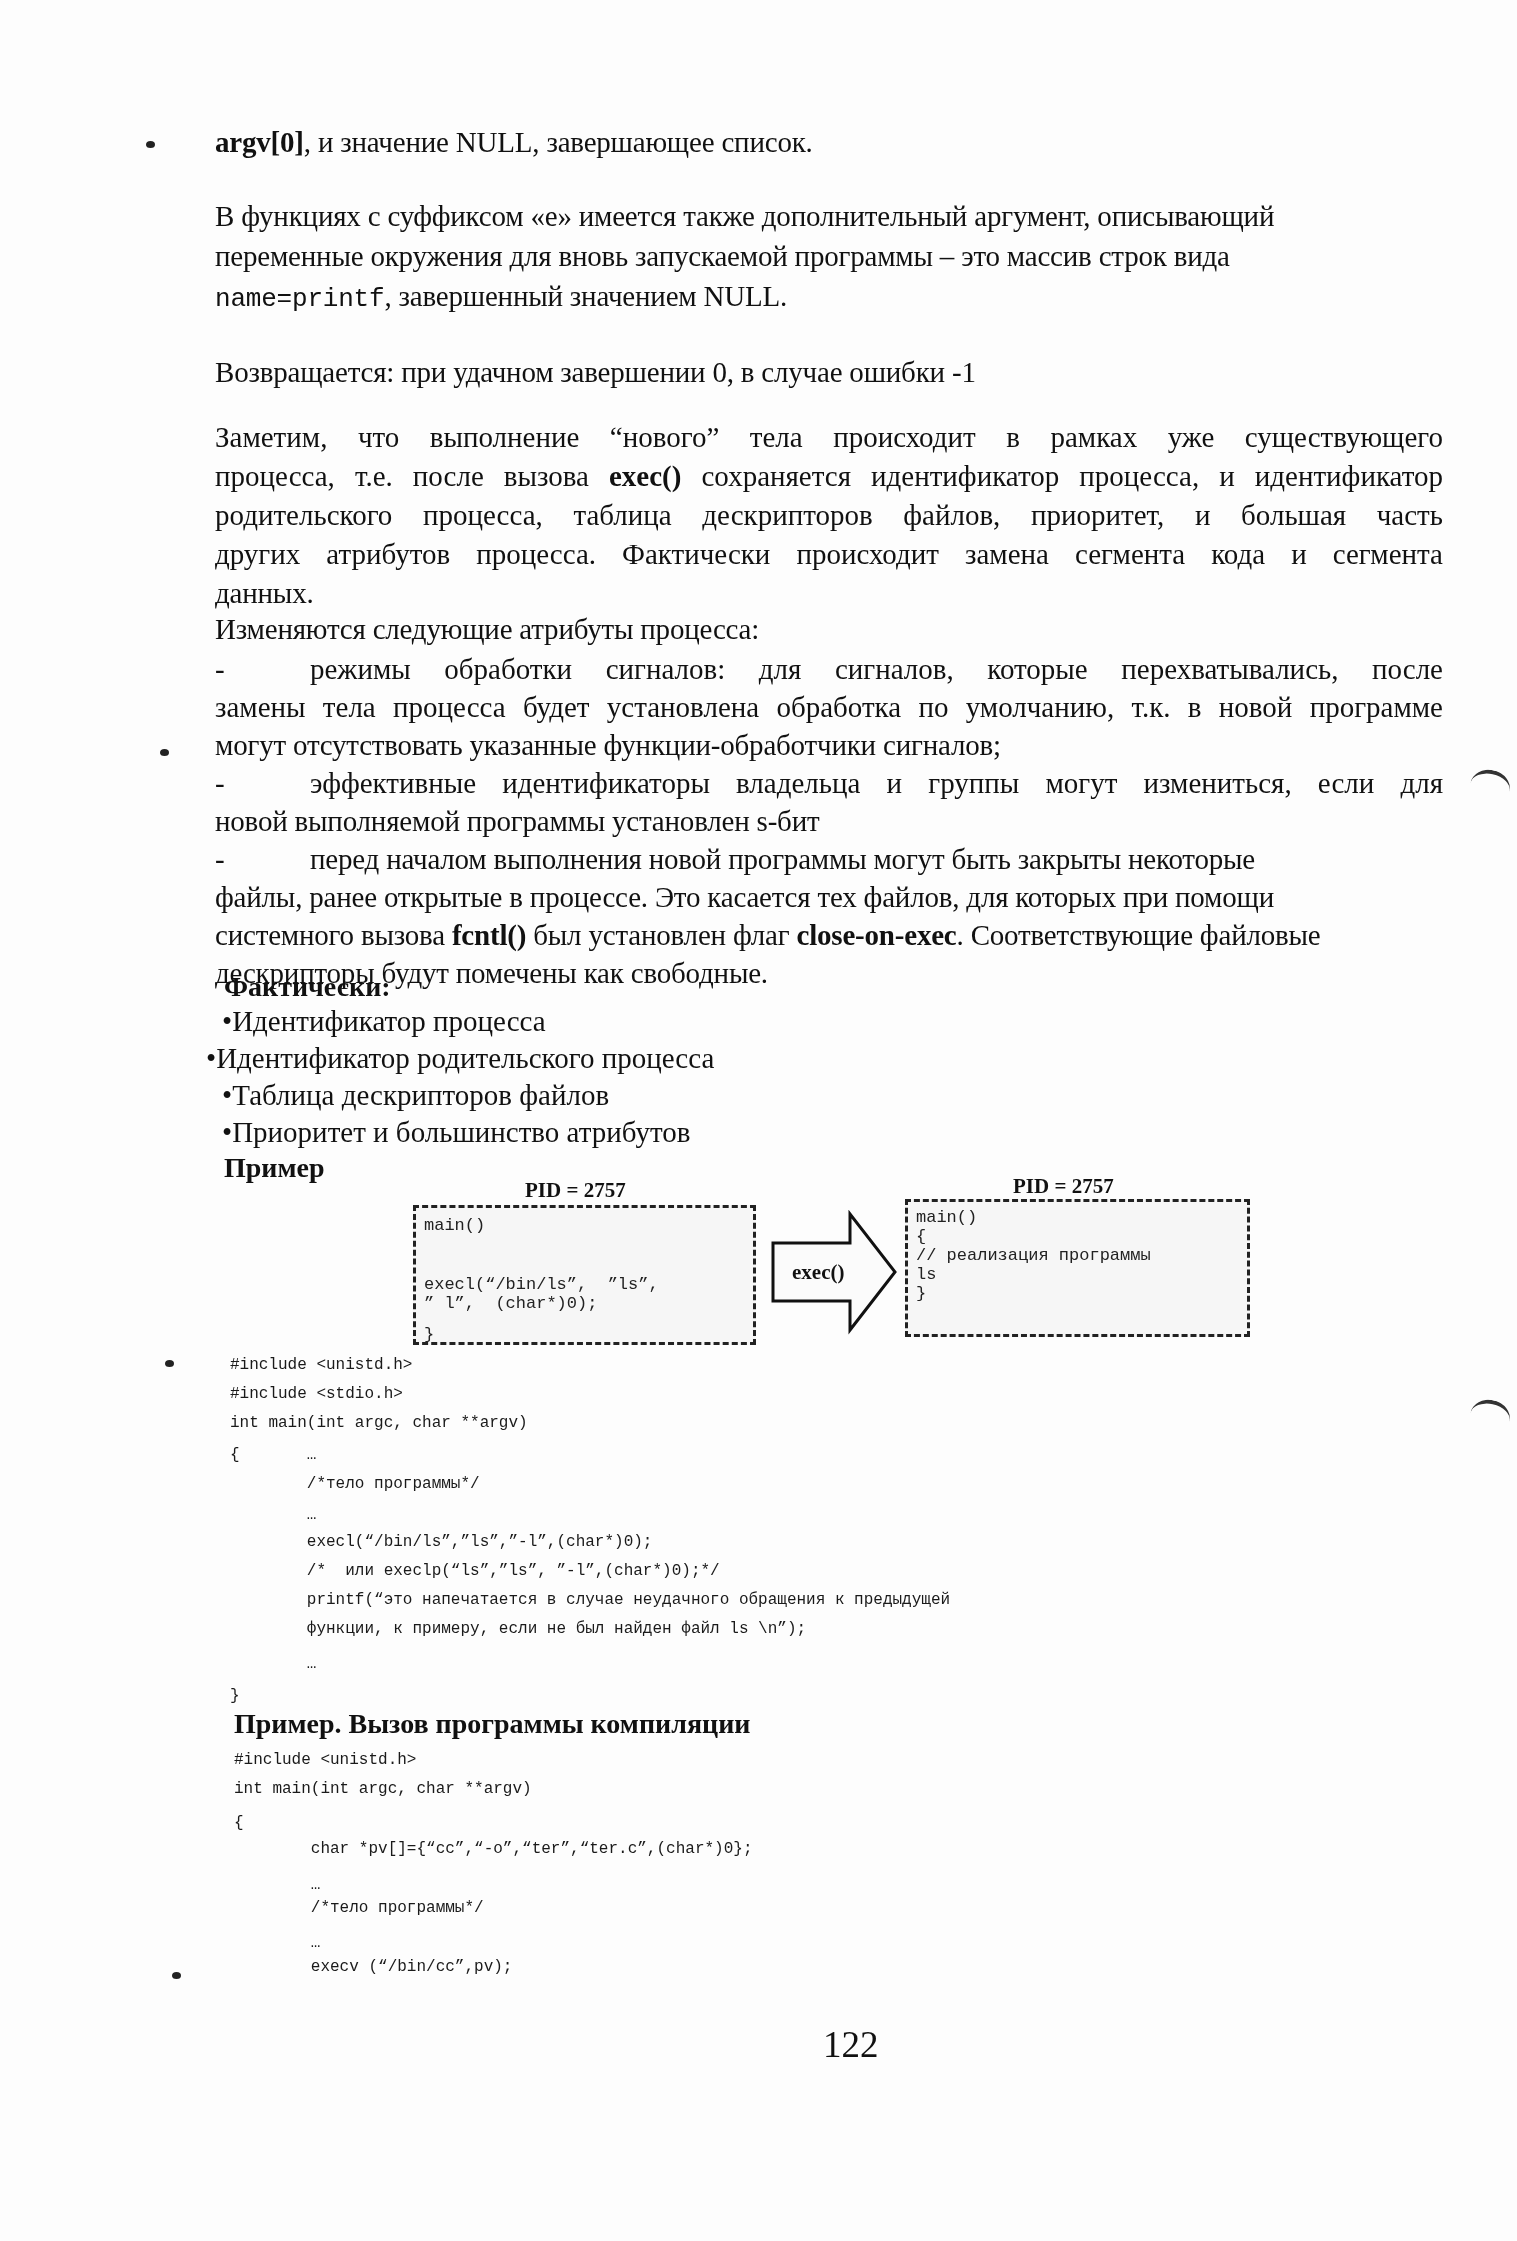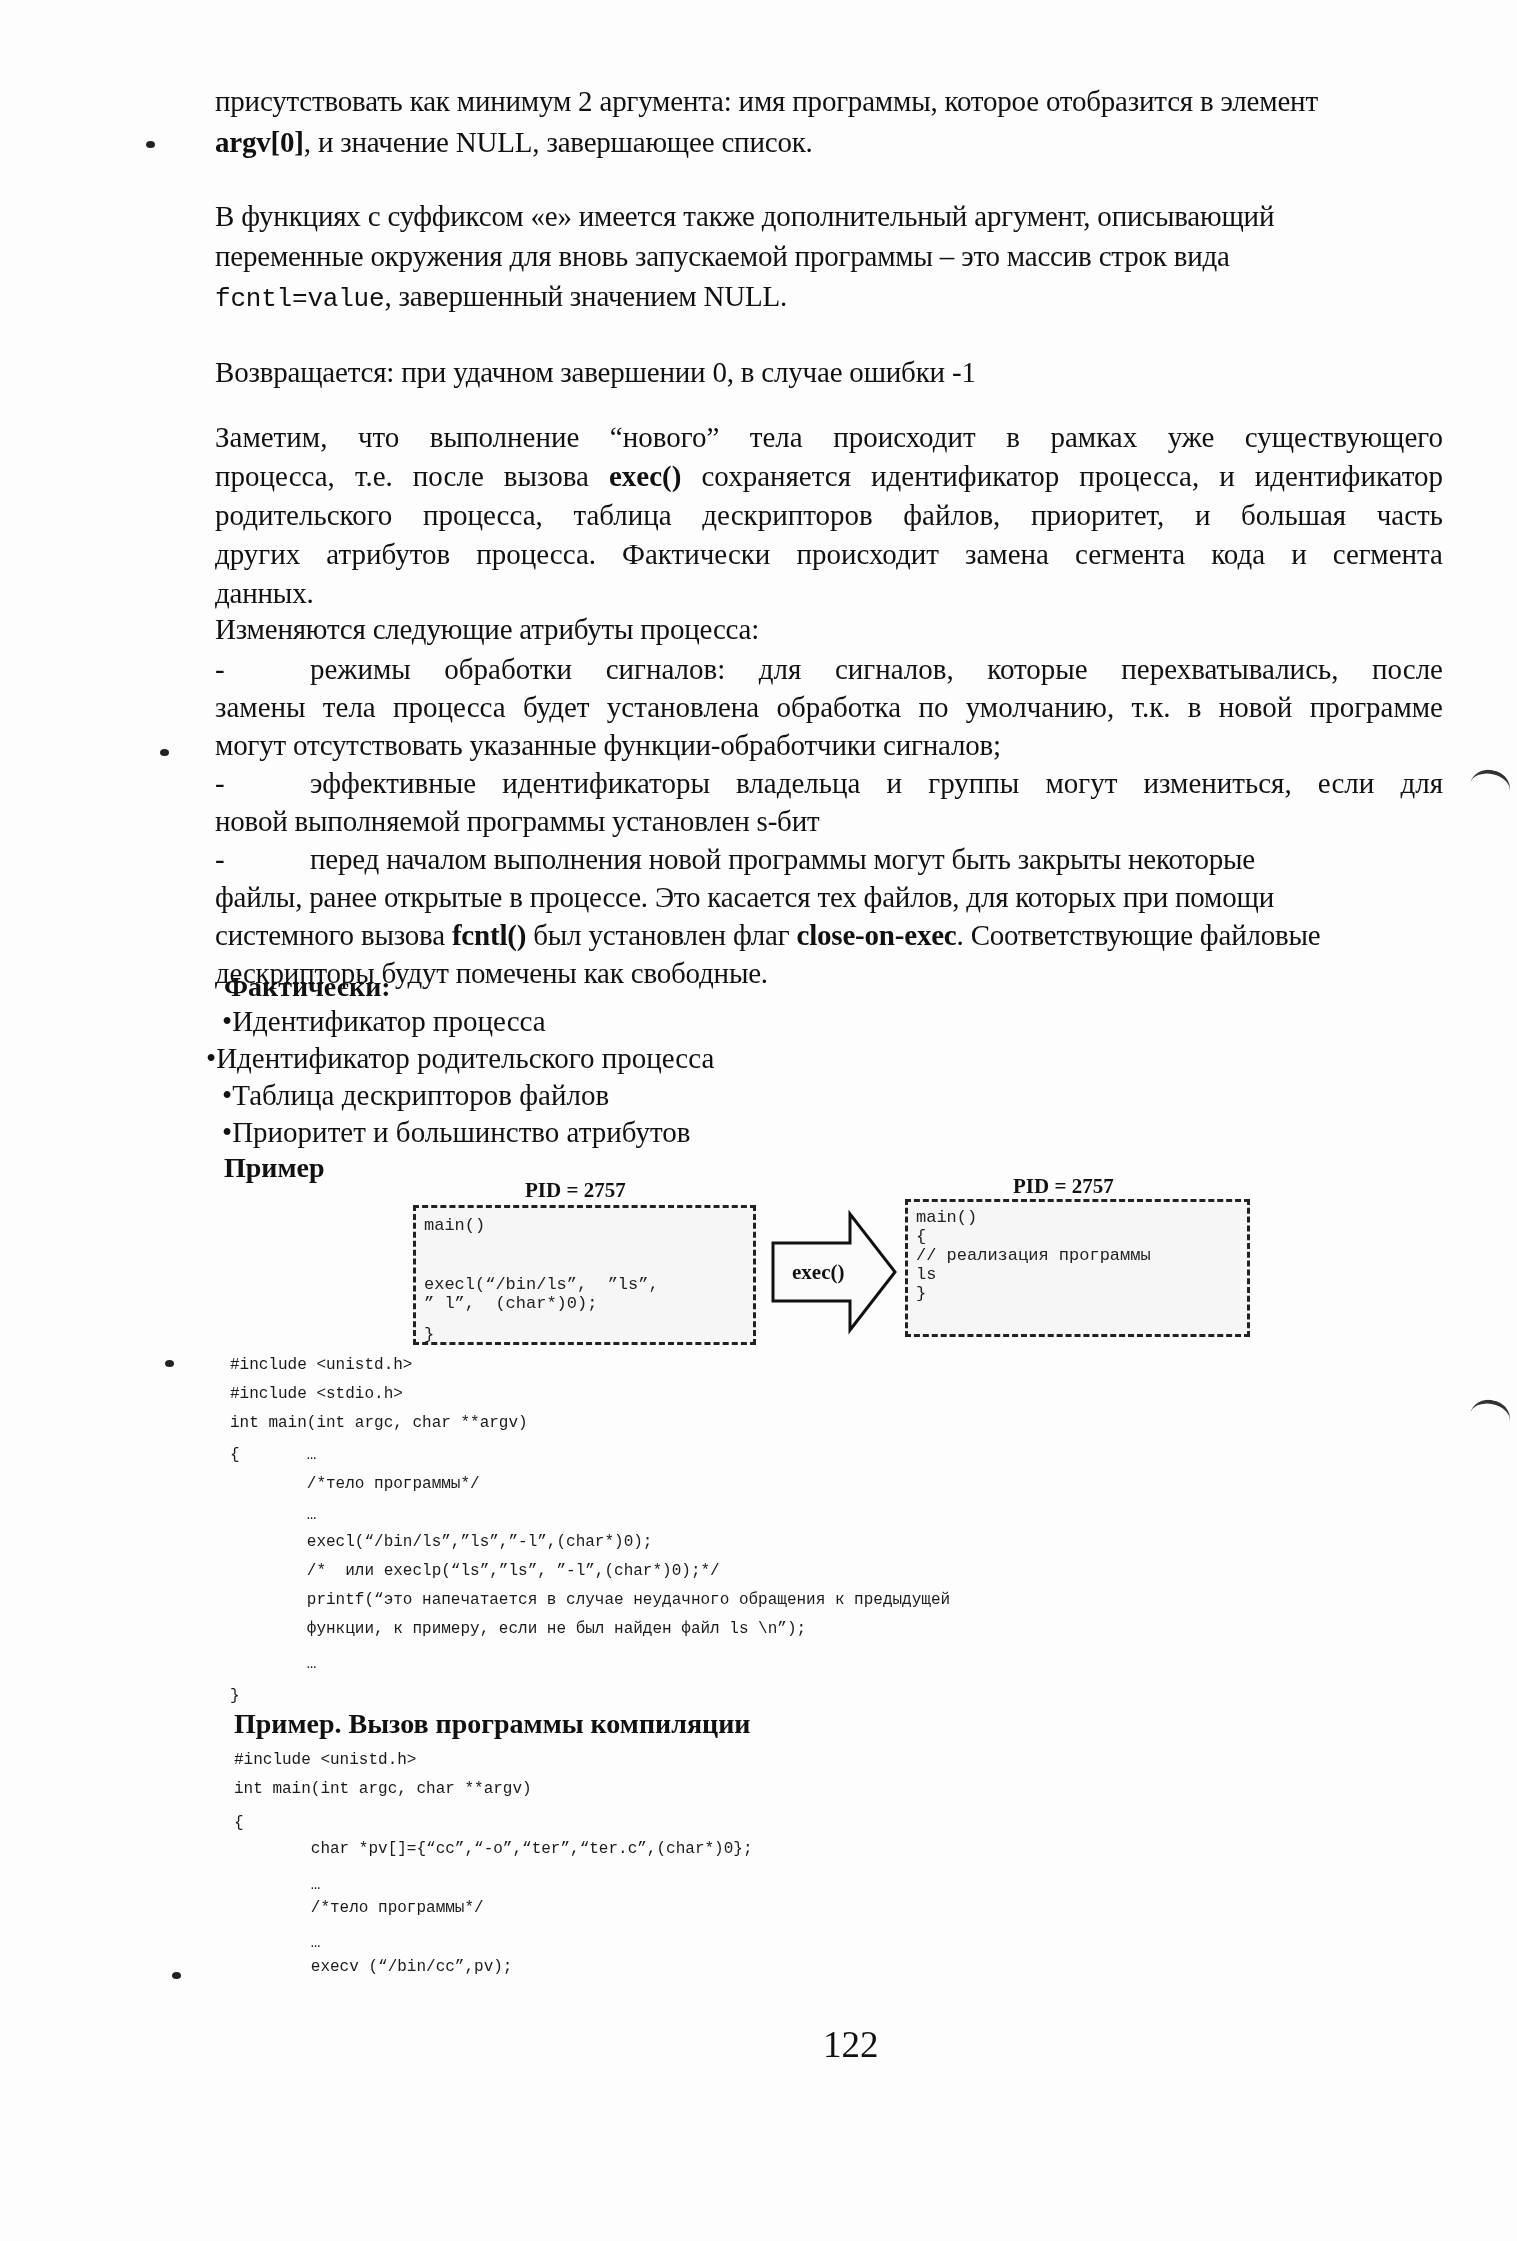--- a/index.html
+++ b/index.html
@@ -26,26 +26,25 @@
 
 <div class="page">
 
   <span class="mark" style="left:146px; top:141px;"></span>
   <span class="mark" style="left:160px; top:749px;"></span>
   <span class="mark" style="left:165px; top:1360px;"></span>
   <span class="mark" style="left:172px; top:1972px;"></span>
   <span class="punch" style="left:1470px; top:770px;"></span>
   <span class="punch" style="left:1470px; top:1400px;"></span>
 
-  <div class="line serif" style="left:215px; top:84px; width:1210px;">присутствовать как минимум 2 аргумента: имя программы, которое отобразится в элемент</div>
   <div class="line serif" style="left:215px; top:125px;"><b>argv[0]</b><span>, и значение NULL, завершающее список.</span></div>
 
   <div class="line serif" style="left:215px; top:199px;">В функциях с суффиксом «е» имеется также дополнительный аргумент, описывающий</div>
   <div class="line serif" style="left:215px; top:239px;">переменные окружения для вновь запускаемой программы – это массив строк вида</div>
-  <div class="line serif" style="left:215px; top:279px;"><span class="mono" style="font-size:26px;">fcntl=value</span><span>, завершенный значением NULL.</span></div>
+  <div class="line serif" style="left:215px; top:279px;"><span class="mono" style="font-size:26px;">name=printf</span><span>, завершенный значением NULL.</span></div>
 
   <div class="line serif" style="left:215px; top:355px;">Возвращается: при удачном завершении  0, в случае ошибки -1</div>
 
   <div class="just serif" style="left:215px; top:420px; width:1228px;">Заметим, что выполнение  “нового” тела происходит в рамках уже существующего</div>
   <div class="just serif" style="left:215px; top:459px; width:1228px;"><span>процесса, т.е. после вызова </span><b>exec()</b><span> сохраняется идентификатор процесса, и идентификатор</span></div>
   <div class="just serif" style="left:215px; top:498px; width:1228px;">родительского процесса, таблица дескрипторов файлов, приоритет, и большая часть</div>
   <div class="just serif" style="left:215px; top:537px; width:1228px;">других атрибутов процесса. Фактически происходит замена  сегмента кода и сегмента</div>
   <div class="line serif" style="left:215px; top:576px;">данных.</div>
 
   <div class="line serif" style="left:215px; top:612px;">Изменяются следующие атрибуты процесса:</div>

